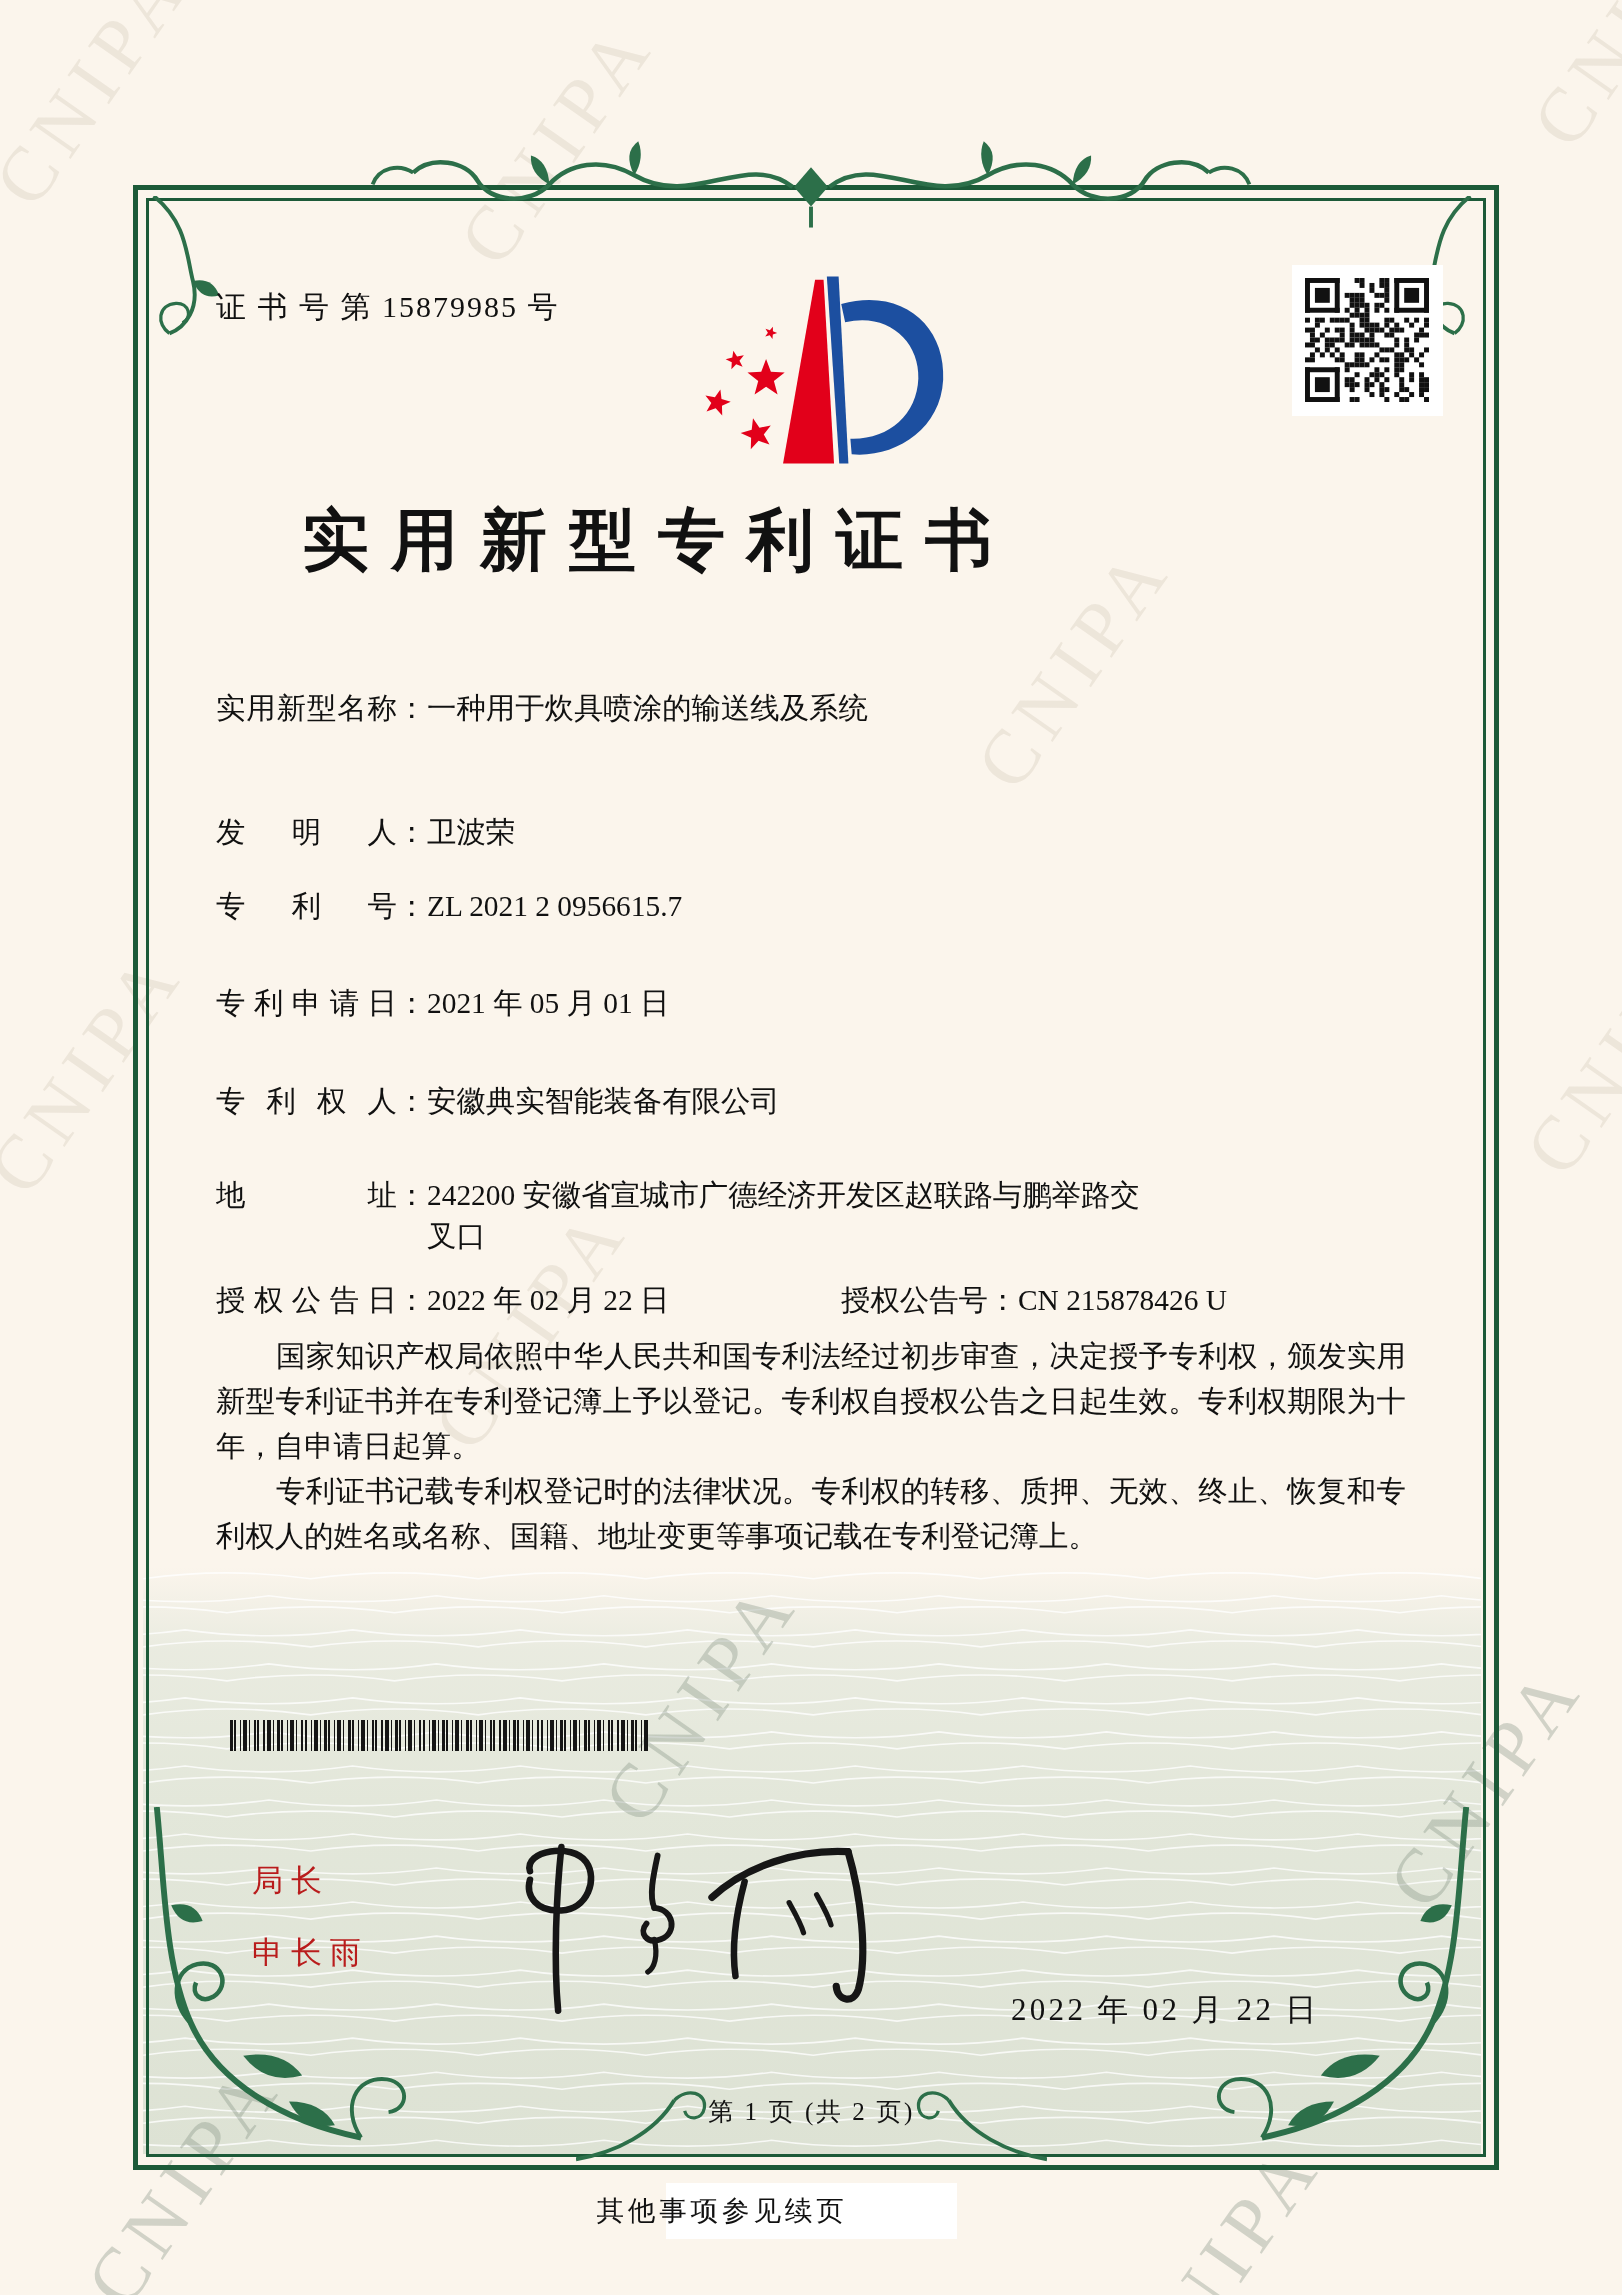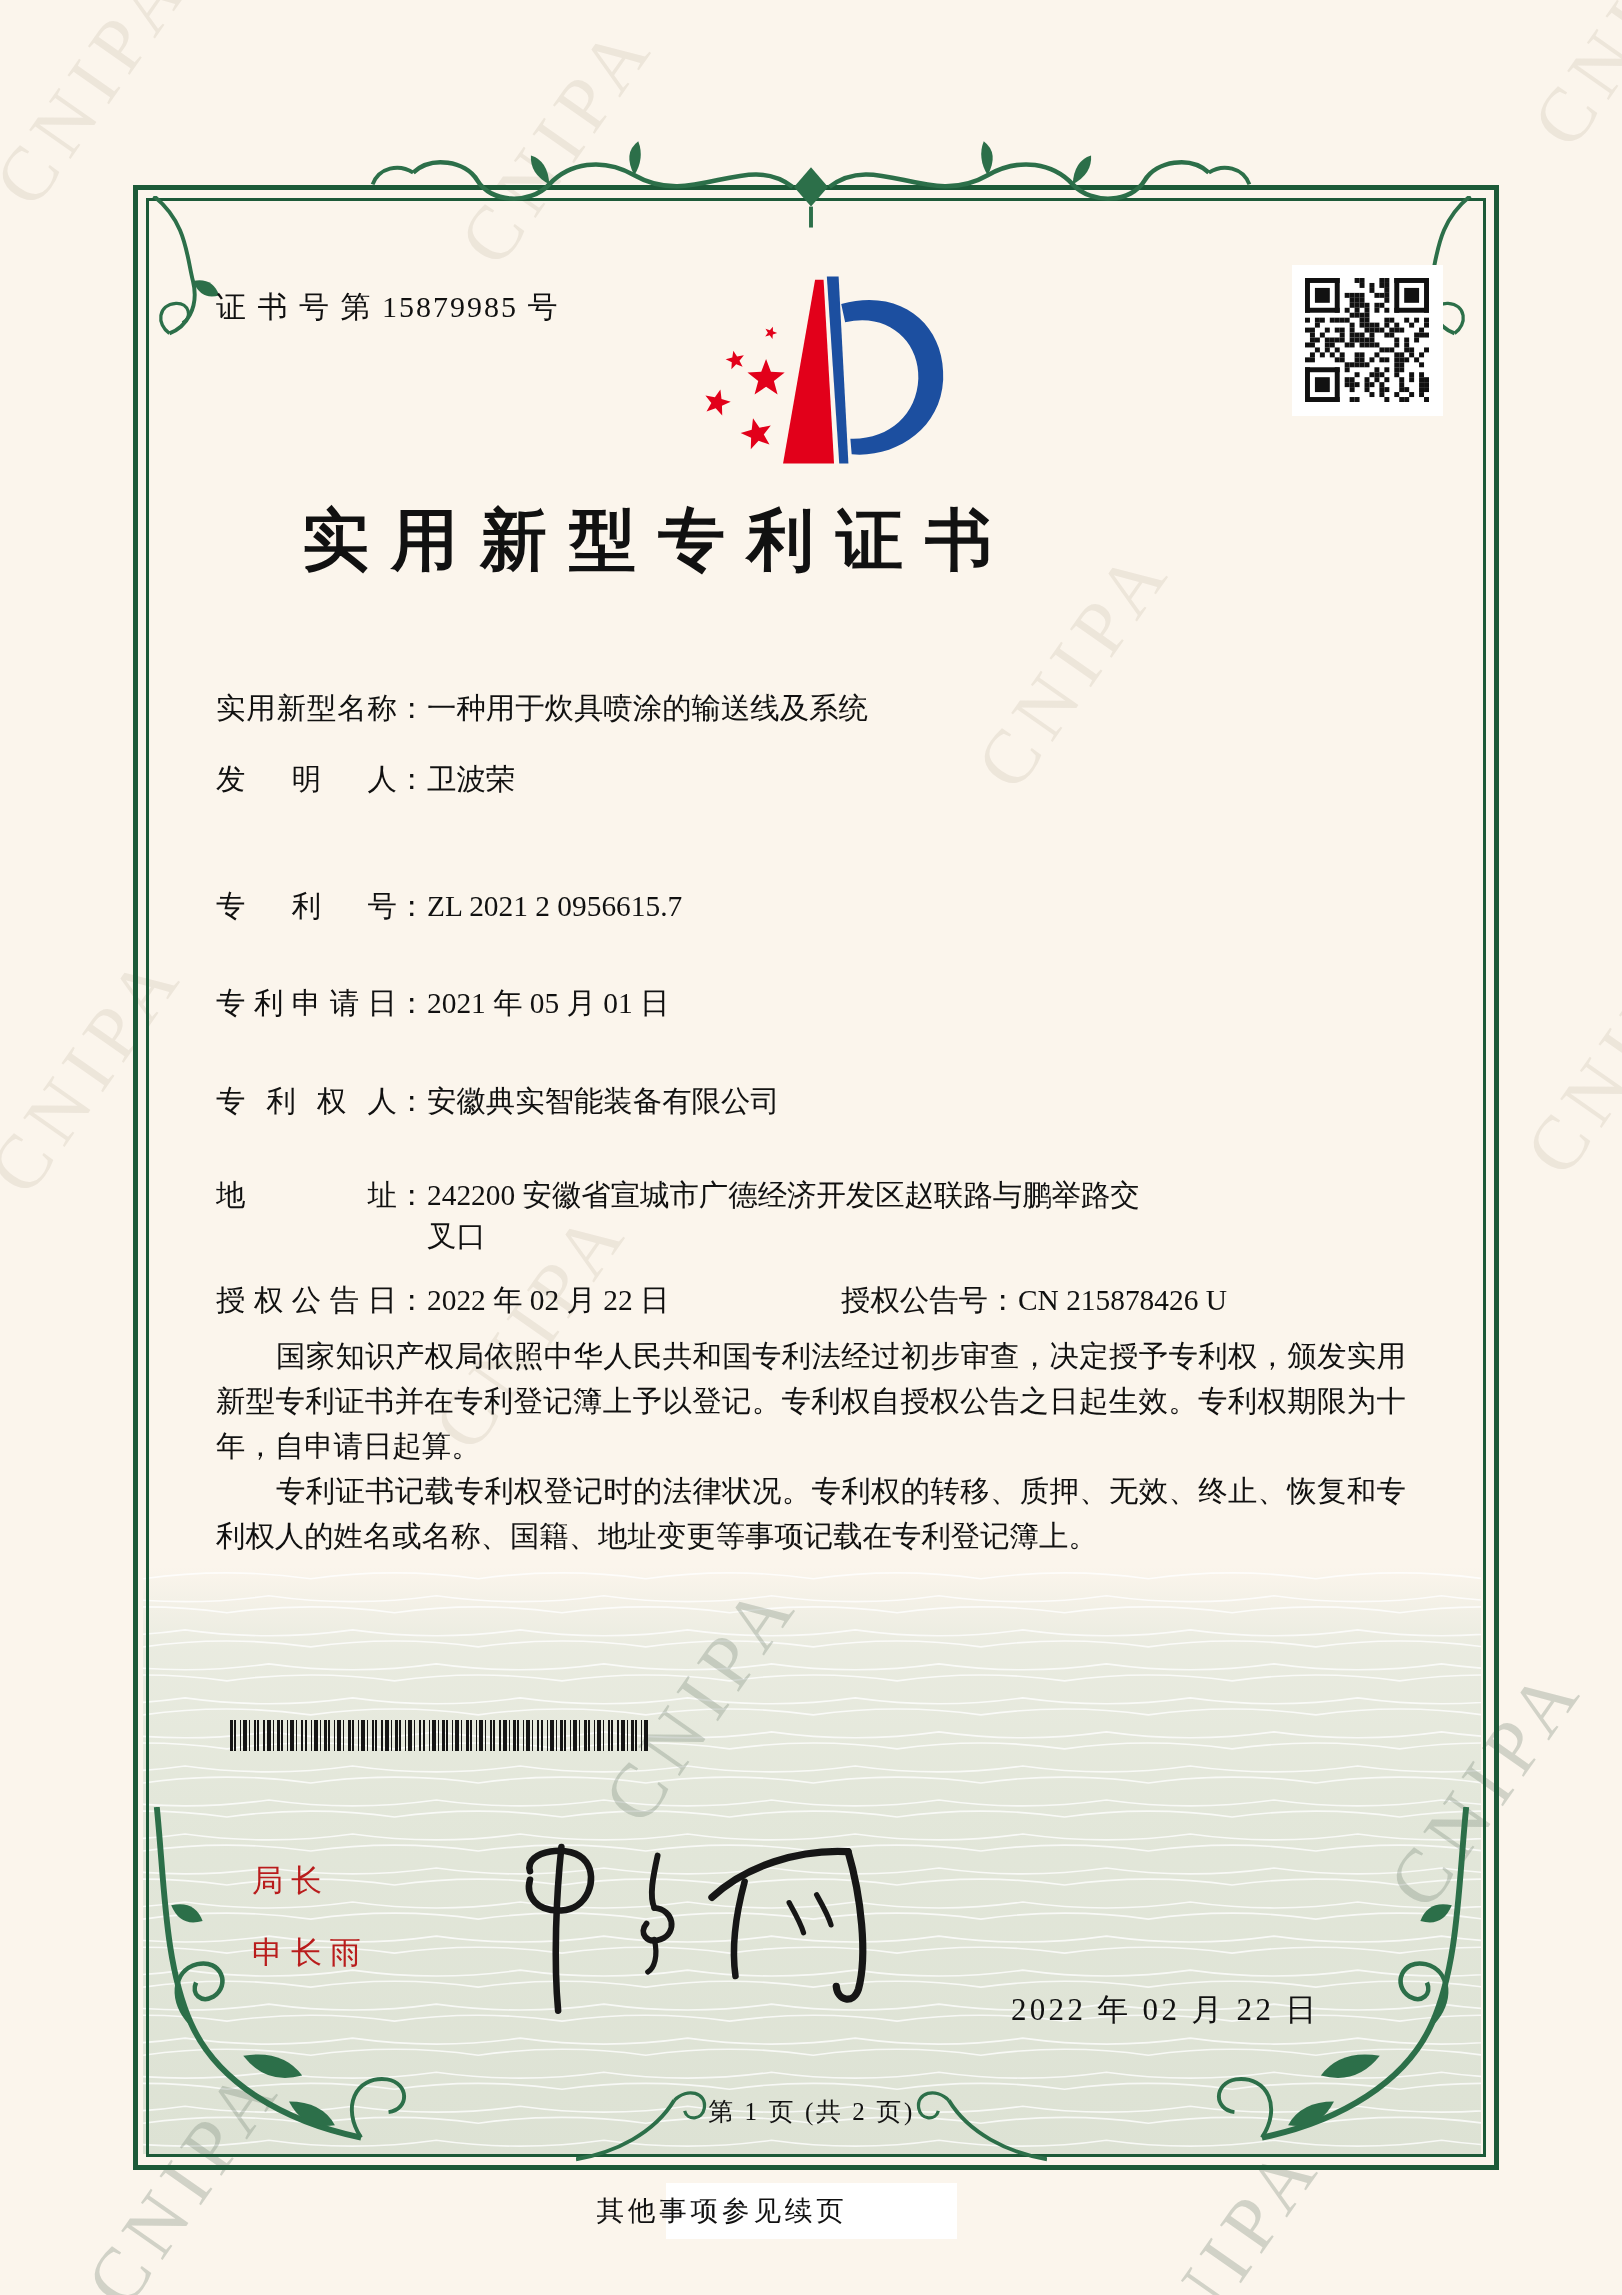--- a/index.html
+++ b/index.html
@@ -417,21 +417,21 @@
           <rect x="152" y="182.39999999999998" width="7.6" height="7.6" fill="#111"></rect>
           <rect x="182.39999999999998" y="182.39999999999998" width="7.6" height="7.6" fill="#111"></rect>
         </svg>
     </div>
 
     <div class="cert-title">实用新型专利证书</div>
 
     <div class="frow" style="top:688px">
       <span class="flabel">实用新型名称</span><span class="fcolon">：</span><span class="fvalue">一种用于炊具喷涂的输送线及系统</span>
     </div>
-    <div class="frow" style="top:759px">
+    <div class="frow" style="top:812px">
       <span class="flabel">发明人</span><span class="fcolon">：</span><span class="fvalue">卫波荣</span>
     </div>
     <div class="frow" style="top:886px">
       <span class="flabel">专利号</span><span class="fcolon">：</span><span class="fvalue">ZL 2021 2 0956615.7</span>
     </div>
     <div class="frow" style="top:983px">
       <span class="flabel">专利申请日</span><span class="fcolon">：</span><span class="fvalue">2021 年 05 月 01 日</span>
     </div>
     <div class="frow" style="top:1081px">
       <span class="flabel">专利权人</span><span class="fcolon">：</span><span class="fvalue">安徽典实智能装备有限公司</span>

